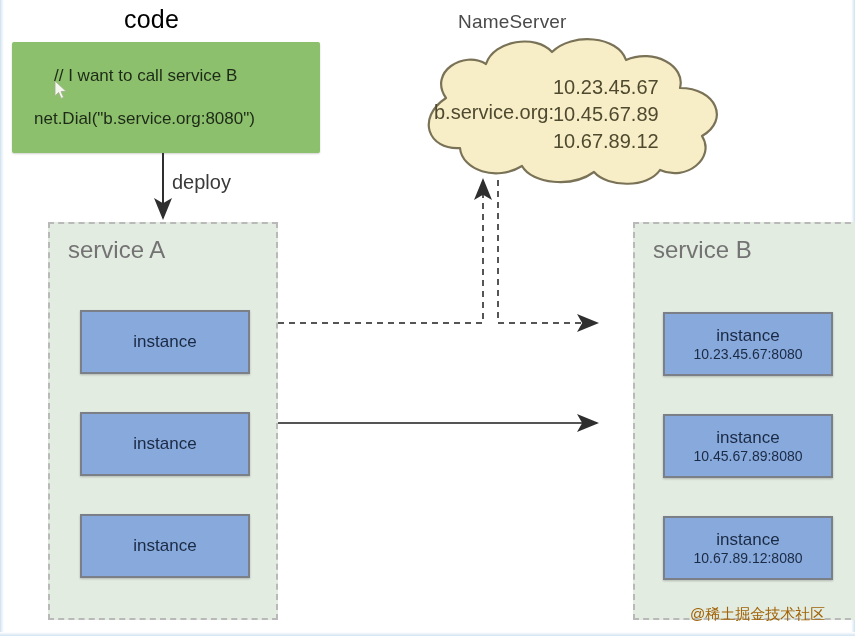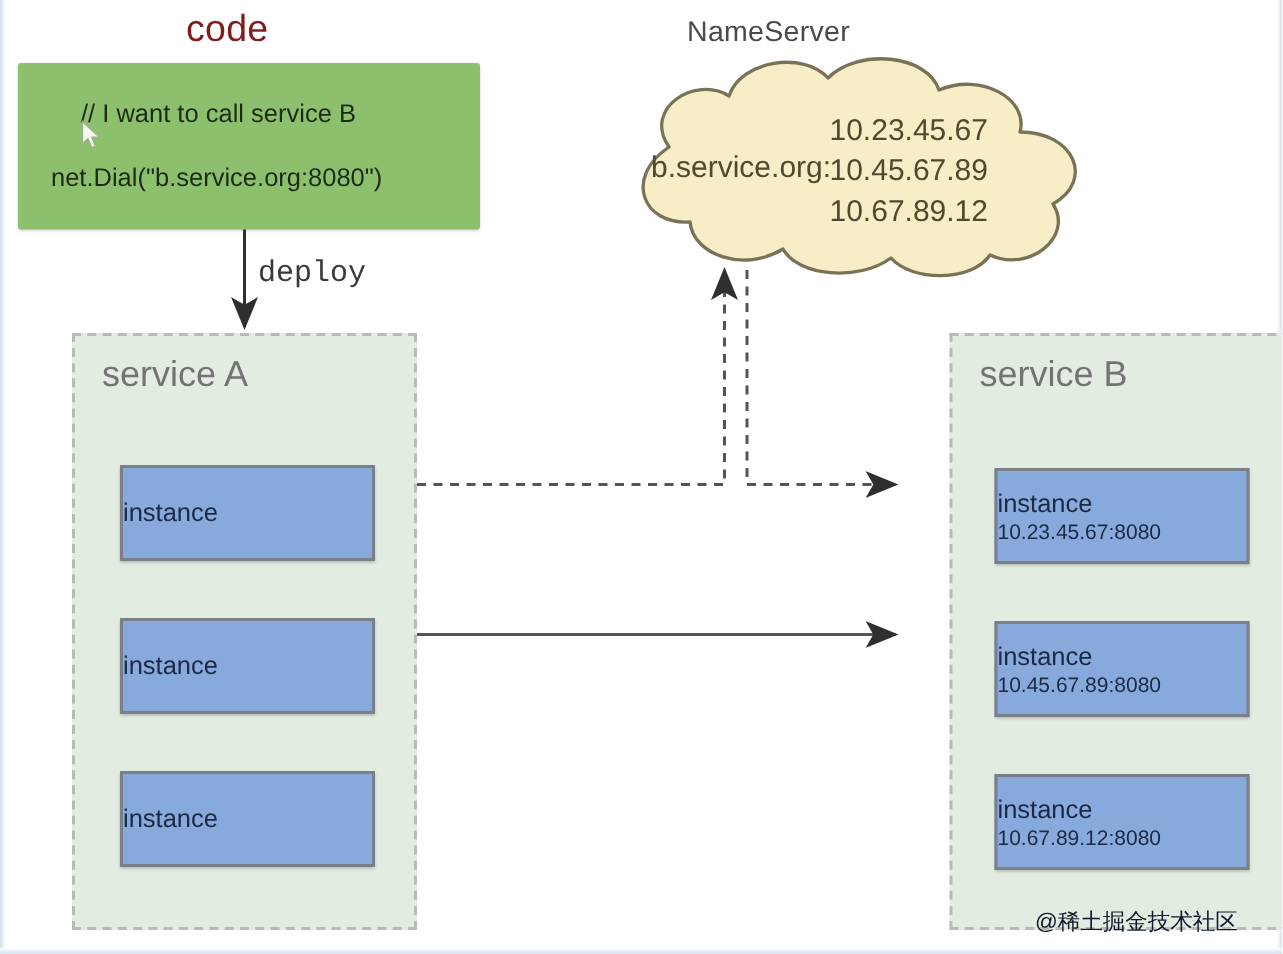--- a/index.html
+++ b/index.html
@@ -34,21 +34,21 @@
     position: absolute;
     left: 0; bottom: 0;
     width: 855px; height: 4px;
     background: linear-gradient(to top,#d3e3f1,#ffffff);
   }
 
   
   .title {
     position: absolute;
     font-size: 25px;
-    color: #7f1d1d;
+    color: #000000;
     letter-spacing: .2px;
     white-space: nowrap;
   }
   #code-title { left: 124px; top: 5px; }
   #nameserver-title {
     left: 458px; top: 11px;
     font-size: 19px;
     color: #4a4a4a;
   }
 
@@ -126,21 +126,21 @@
   }
 
   
   .instance {
     position: absolute;
     background: #87a9dc;
     border: 2px solid #7b7f88;
     box-sizing: border-box;
     display: flex;
     flex-direction: column;
-    align-items: flex-start;
+    align-items: center;
     justify-content: center;
     color: #1b2a44;
     box-shadow: 0 1px 2px rgba(0,0,0,.22);
   }
   .instance .inst-name { font-size: 17px; line-height: 1.15; }
   .instance .inst-addr { font-size: 14px; line-height: 1.15; }
   .a-inst { left: 30px; width: 170px; height: 64px; }
   #a-inst-0 { top: 86px; }
   #a-inst-1 { top: 188px; }
   #a-inst-2 { top: 290px; }
@@ -149,30 +149,29 @@
   #b-inst-1 { top: 190px; }
   #b-inst-2 { top: 292px; }
 
   
   #wires { position: absolute; left: 0; top: 0; }
   .wire-label {
     position: absolute;
     font-size: 20px;
     color: #3a3a3a;
     white-space: nowrap;
-    font-family: Liberation Mono, monospace;
   }
   #deploy-label { left: 172px; top: 171px; }
 
   
   #watermark {
     position: absolute;
     left: 690px; top: 605px;
     font-size: 15px;
-    color: #0f172a;
+    color: #a16207;
     white-space: nowrap;
   }
 </style>
 </head>
 <body>
 
 <div id="canvas">
 
   <div class="edge-left"></div>
   <div class="edge-right"></div>

